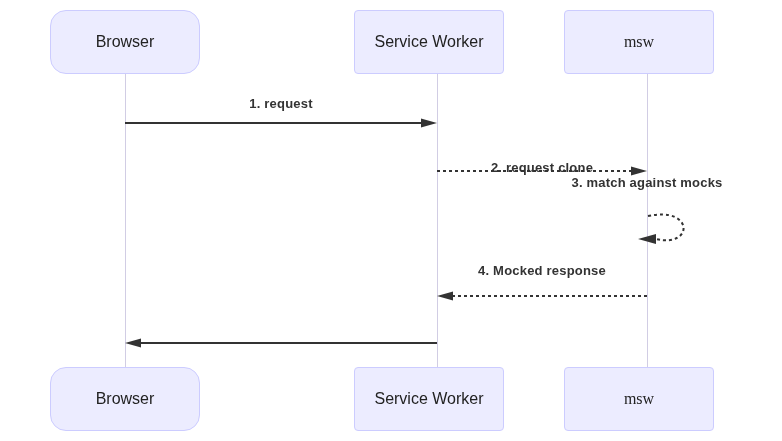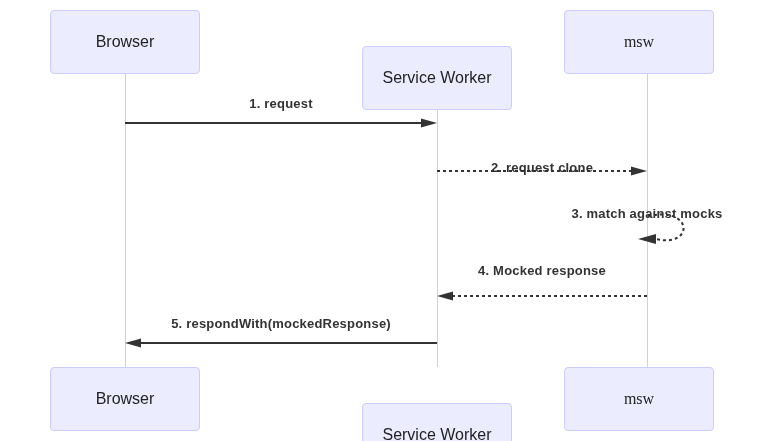--- a/index.html
+++ b/index.html
@@ -31,22 +31,22 @@
     border: 1px solid var(--actor-border);
     border-radius: 4px;
     display: flex;
     align-items: center;
     justify-content: center;
     font-size: 16px;
     color: var(--actor-text);
   }
   .actor-top    { top: 10px; }
   .actor-bottom { top: 367px; }
-  .actor-browser { left: 50px; }
-  .actor-sw      { left: 362px; margin-top: 36px; }
+  .actor-browser { left: 50px; border-radius: 16px; }
+  .actor-sw      { left: 354px; }
   .actor-msw     { left: 564px; font-family: Liberation Serif, serif; }
   .lifeline {
     position: absolute;
     top: 74px;
     width: 1px;
     height: 293px;
     background: var(--lifeline);
   }
   .lifeline-browser { left: 125px; }
   .lifeline-sw      { left: 437px; }
@@ -117,17 +117,16 @@
 
     <line class="msg-line dashed" x1="647" y1="296" x2="452" y2="296"></line>
     <polygon class="msg-head" points="437,296 453,291.5 453,300.5"></polygon>
 
     <line class="msg-line" x1="437" y1="343" x2="140" y2="343"></line>
     <polygon class="msg-head" points="125,343 141,338.5 141,347.5"></polygon>
   </svg>
 
   <div class="msg-label" style="left:281px; top:96px;">1. request</div>
   <div class="msg-label" style="left:542px; top:160px;">2. request clone</div>
-  <div class="msg-label" style="left:647px; top:206px;text-align:right;">3. match against mocks</div>
+  <div class="msg-label" style="left:647px; top:175px;text-align:right;">3. match against mocks</div>
   <div class="msg-label" style="left:542px; top:263px;">4. Mocked response</div>
-  <div class="msg-label" style="left:281px; top:316px;">5. respondWith(mockedResponse)</div>
 
 </div>
 
 </body></html>

